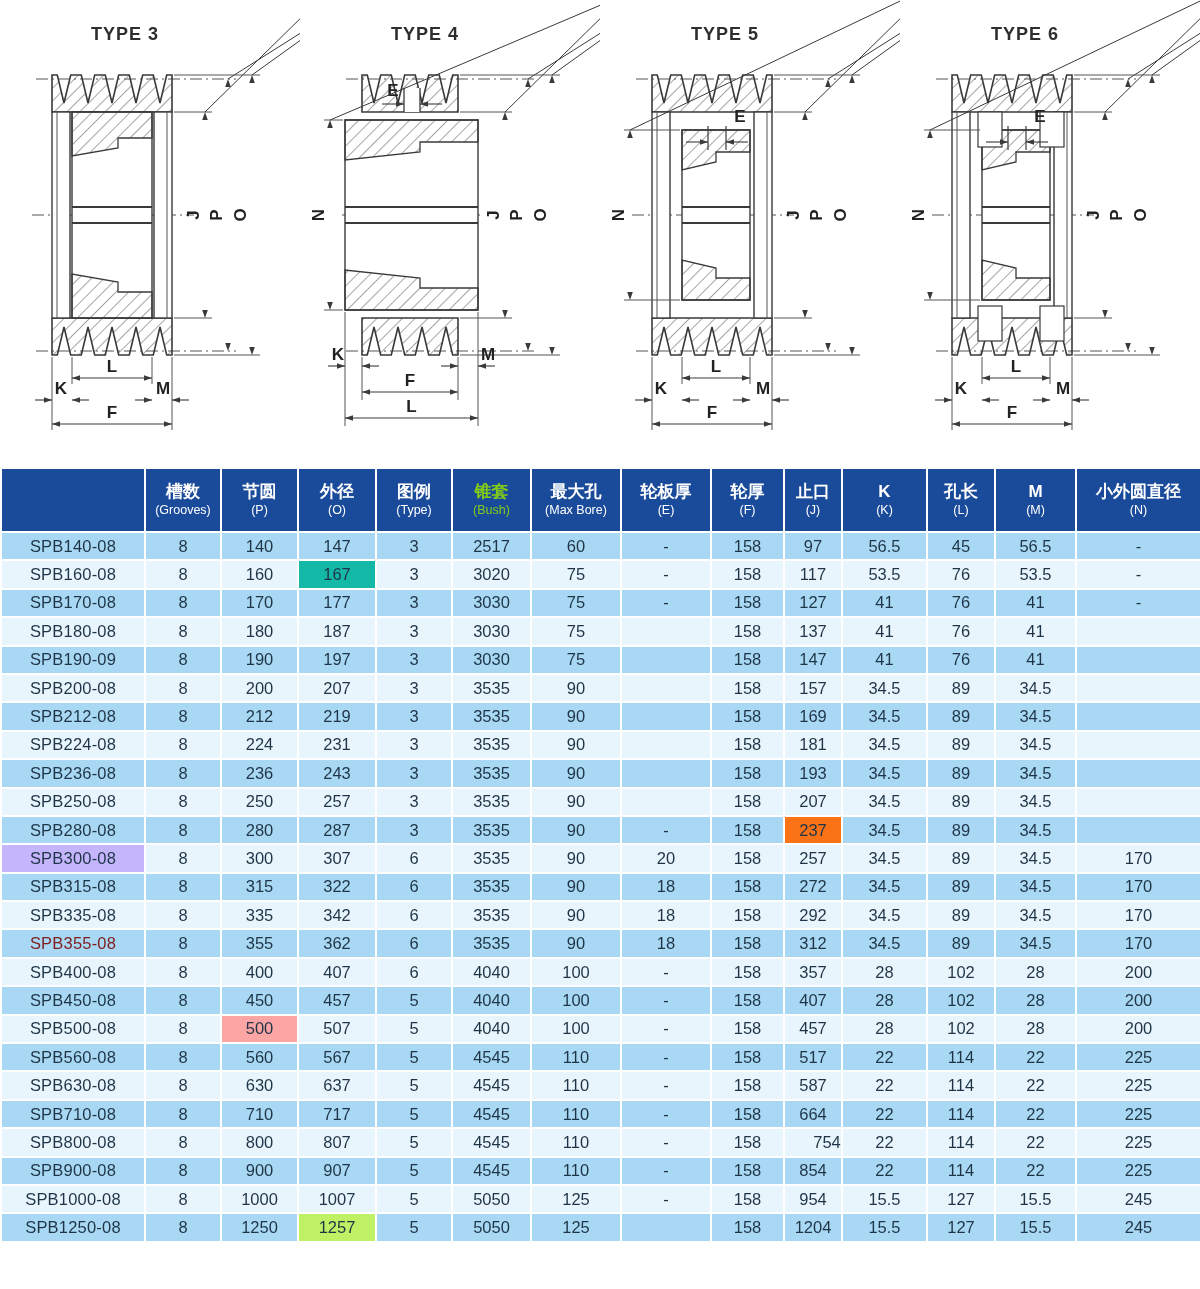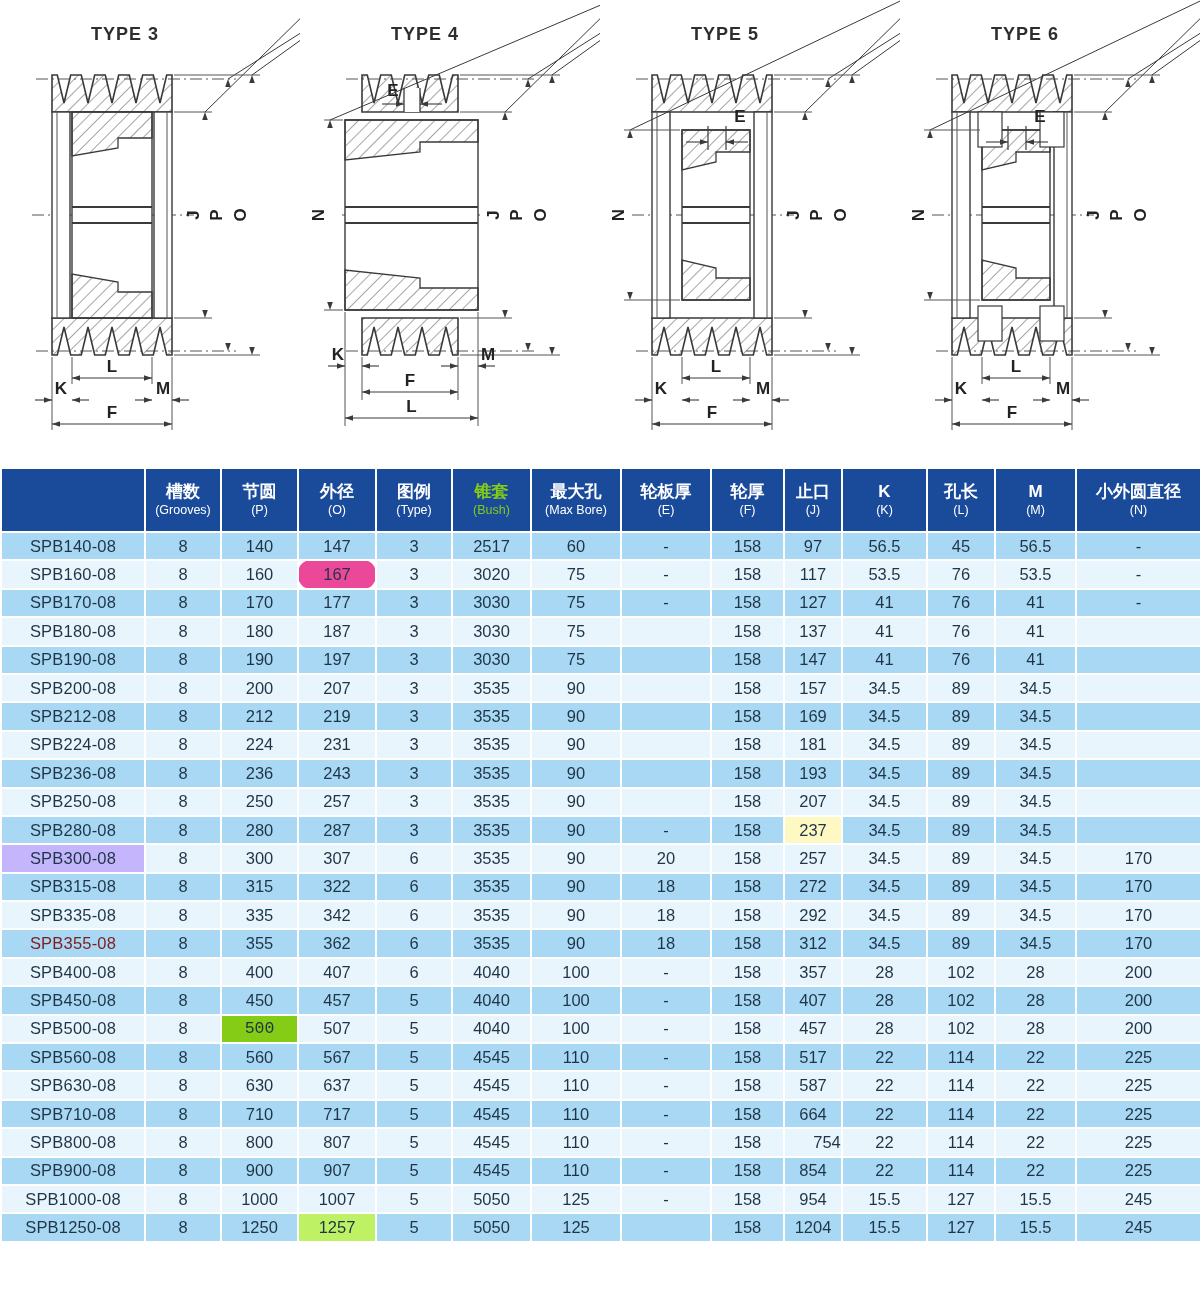--- a/index.html
+++ b/index.html
@@ -406,21 +406,21 @@
           <td style="background: rgb(168, 216, 243); color: rgb(31, 53, 71);">97</td>
           <td style="background: rgb(168, 216, 243); color: rgb(31, 53, 71);">56.5</td>
           <td style="background: rgb(168, 216, 243); color: rgb(31, 53, 71);">45</td>
           <td style="background: rgb(168, 216, 243); color: rgb(31, 53, 71);">56.5</td>
           <td style="background: rgb(168, 216, 243); color: rgb(31, 53, 71);">-</td>
         </tr>
         <tr>
           <td class="model" style="background: rgb(233, 245, 252); color: rgb(31, 53, 71);">SPB160-08</td>
           <td style="background: rgb(233, 245, 252); color: rgb(31, 53, 71);">8</td>
           <td style="background: rgb(233, 245, 252); color: rgb(31, 53, 71);">160</td>
-          <td style="background: #ec4899; color: rgb(31, 53, 71); border-radius: 13px;">167</td>
+          <td style="background: #14b8a6; color: rgb(31, 53, 71);">167</td>
           <td style="background: rgb(233, 245, 252); color: rgb(31, 53, 71);">3</td>
           <td style="background: rgb(233, 245, 252); color: rgb(31, 53, 71);">3020</td>
           <td style="background: rgb(233, 245, 252); color: rgb(31, 53, 71);">75</td>
           <td style="background: rgb(233, 245, 252); color: rgb(31, 53, 71);">-</td>
           <td style="background: rgb(233, 245, 252); color: rgb(31, 53, 71);">158</td>
           <td style="background: rgb(233, 245, 252); color: rgb(31, 53, 71);">117</td>
           <td style="background: rgb(233, 245, 252); color: rgb(31, 53, 71);">53.5</td>
           <td style="background: rgb(233, 245, 252); color: rgb(31, 53, 71);">76</td>
           <td style="background: rgb(233, 245, 252); color: rgb(31, 53, 71);">53.5</td>
           <td style="background: rgb(233, 245, 252); color: rgb(31, 53, 71);">-</td>
@@ -451,21 +451,21 @@
           <td style="background: rgb(233, 245, 252); color: rgb(31, 53, 71);">75</td>
           <td style="background: rgb(233, 245, 252); color: rgb(31, 53, 71);"></td>
           <td style="background: rgb(233, 245, 252); color: rgb(31, 53, 71);">158</td>
           <td style="background: rgb(233, 245, 252); color: rgb(31, 53, 71);">137</td>
           <td style="background: rgb(233, 245, 252); color: rgb(31, 53, 71);">41</td>
           <td style="background: rgb(233, 245, 252); color: rgb(31, 53, 71);">76</td>
           <td style="background: rgb(233, 245, 252); color: rgb(31, 53, 71);">41</td>
           <td style="background: rgb(233, 245, 252); color: rgb(31, 53, 71);"></td>
         </tr>
         <tr>
-          <td class="model" style="background: rgb(168, 216, 243); color: rgb(31, 53, 71);">SPB190-08</td>
+          <td class="model" style="background: rgb(168, 216, 243); color: rgb(31, 53, 71);">SPB190-09</td>
           <td style="background: rgb(168, 216, 243); color: rgb(31, 53, 71);">8</td>
           <td style="background: rgb(168, 216, 243); color: rgb(31, 53, 71);">190</td>
           <td style="background: rgb(168, 216, 243); color: rgb(31, 53, 71);">197</td>
           <td style="background: rgb(168, 216, 243); color: rgb(31, 53, 71);">3</td>
           <td style="background: rgb(168, 216, 243); color: rgb(31, 53, 71);">3030</td>
           <td style="background: rgb(168, 216, 243); color: rgb(31, 53, 71);">75</td>
           <td style="background: rgb(168, 216, 243); color: rgb(31, 53, 71);"></td>
           <td style="background: rgb(168, 216, 243); color: rgb(31, 53, 71);">158</td>
           <td style="background: rgb(168, 216, 243); color: rgb(31, 53, 71);">147</td>
           <td style="background: rgb(168, 216, 243); color: rgb(31, 53, 71);">41</td>
@@ -556,21 +556,21 @@
         <tr>
           <td class="model" style="background: rgb(168, 216, 243); color: rgb(31, 53, 71);">SPB280-08</td>
           <td style="background: rgb(168, 216, 243); color: rgb(31, 53, 71);">8</td>
           <td style="background: rgb(168, 216, 243); color: rgb(31, 53, 71);">280</td>
           <td style="background: rgb(168, 216, 243); color: rgb(31, 53, 71);">287</td>
           <td style="background: rgb(168, 216, 243); color: rgb(31, 53, 71);">3</td>
           <td style="background: rgb(168, 216, 243); color: rgb(31, 53, 71);">3535</td>
           <td style="background: rgb(168, 216, 243); color: rgb(31, 53, 71);">90</td>
           <td style="background: rgb(168, 216, 243); color: rgb(31, 53, 71);">-</td>
           <td style="background: rgb(168, 216, 243); color: rgb(31, 53, 71);">158</td>
-          <td style="background: #fef9c3; color: rgb(31, 53, 71);">237</td>
+          <td style="background: #f97316; color: rgb(31, 53, 71);">237</td>
           <td style="background: rgb(168, 216, 243); color: rgb(31, 53, 71);">34.5</td>
           <td style="background: rgb(168, 216, 243); color: rgb(31, 53, 71);">89</td>
           <td style="background: rgb(168, 216, 243); color: rgb(31, 53, 71);">34.5</td>
           <td style="background: rgb(168, 216, 243); color: rgb(31, 53, 71);"></td>
         </tr>
         <tr>
           <td class="model" style="background: #c4b5fd; color: rgb(31, 53, 71);">SPB300-08</td>
           <td style="background: rgb(233, 245, 252); color: rgb(31, 53, 71);">8</td>
           <td style="background: rgb(233, 245, 252); color: rgb(31, 53, 71);">300</td>
           <td style="background: rgb(233, 245, 252); color: rgb(31, 53, 71); margin-top: 15px;">307</td>
@@ -661,21 +661,21 @@
           <td style="background: rgb(168, 216, 243); color: rgb(31, 53, 71);">158</td>
           <td style="background: rgb(168, 216, 243); color: rgb(31, 53, 71);">407</td>
           <td style="background: rgb(168, 216, 243); color: rgb(31, 53, 71);">28</td>
           <td style="background: rgb(168, 216, 243); color: rgb(31, 53, 71);">102</td>
           <td style="background: rgb(168, 216, 243); color: rgb(31, 53, 71);">28</td>
           <td style="background: rgb(168, 216, 243); color: rgb(31, 53, 71);">200</td>
         </tr>
         <tr>
           <td class="model" style="background: rgb(233, 245, 252); color: rgb(31, 53, 71);">SPB500-08</td>
           <td style="background: rgb(233, 245, 252); color: rgb(31, 53, 71);">8</td>
-          <td style="background: #84cc16; color: rgb(31, 53, 71); font-family: Liberation Mono, monospace;">500</td>
+          <td style="background: #fca5a5; color: rgb(31, 53, 71);">500</td>
           <td style="background: rgb(233, 245, 252); color: rgb(31, 53, 71);">507</td>
           <td style="background: rgb(233, 245, 252); color: rgb(31, 53, 71);">5</td>
           <td style="background: rgb(233, 245, 252); color: rgb(31, 53, 71);">4040</td>
           <td style="background: rgb(233, 245, 252); color: rgb(31, 53, 71);">100</td>
           <td style="background: rgb(233, 245, 252); color: rgb(31, 53, 71);">-</td>
           <td style="background: rgb(233, 245, 252); color: rgb(31, 53, 71);">158</td>
           <td style="background: rgb(233, 245, 252); color: rgb(31, 53, 71);">457</td>
           <td style="background: rgb(233, 245, 252); color: rgb(31, 53, 71);">28</td>
           <td style="background: rgb(233, 245, 252); color: rgb(31, 53, 71);">102</td>
           <td style="background: rgb(233, 245, 252); color: rgb(31, 53, 71);">28</td>

